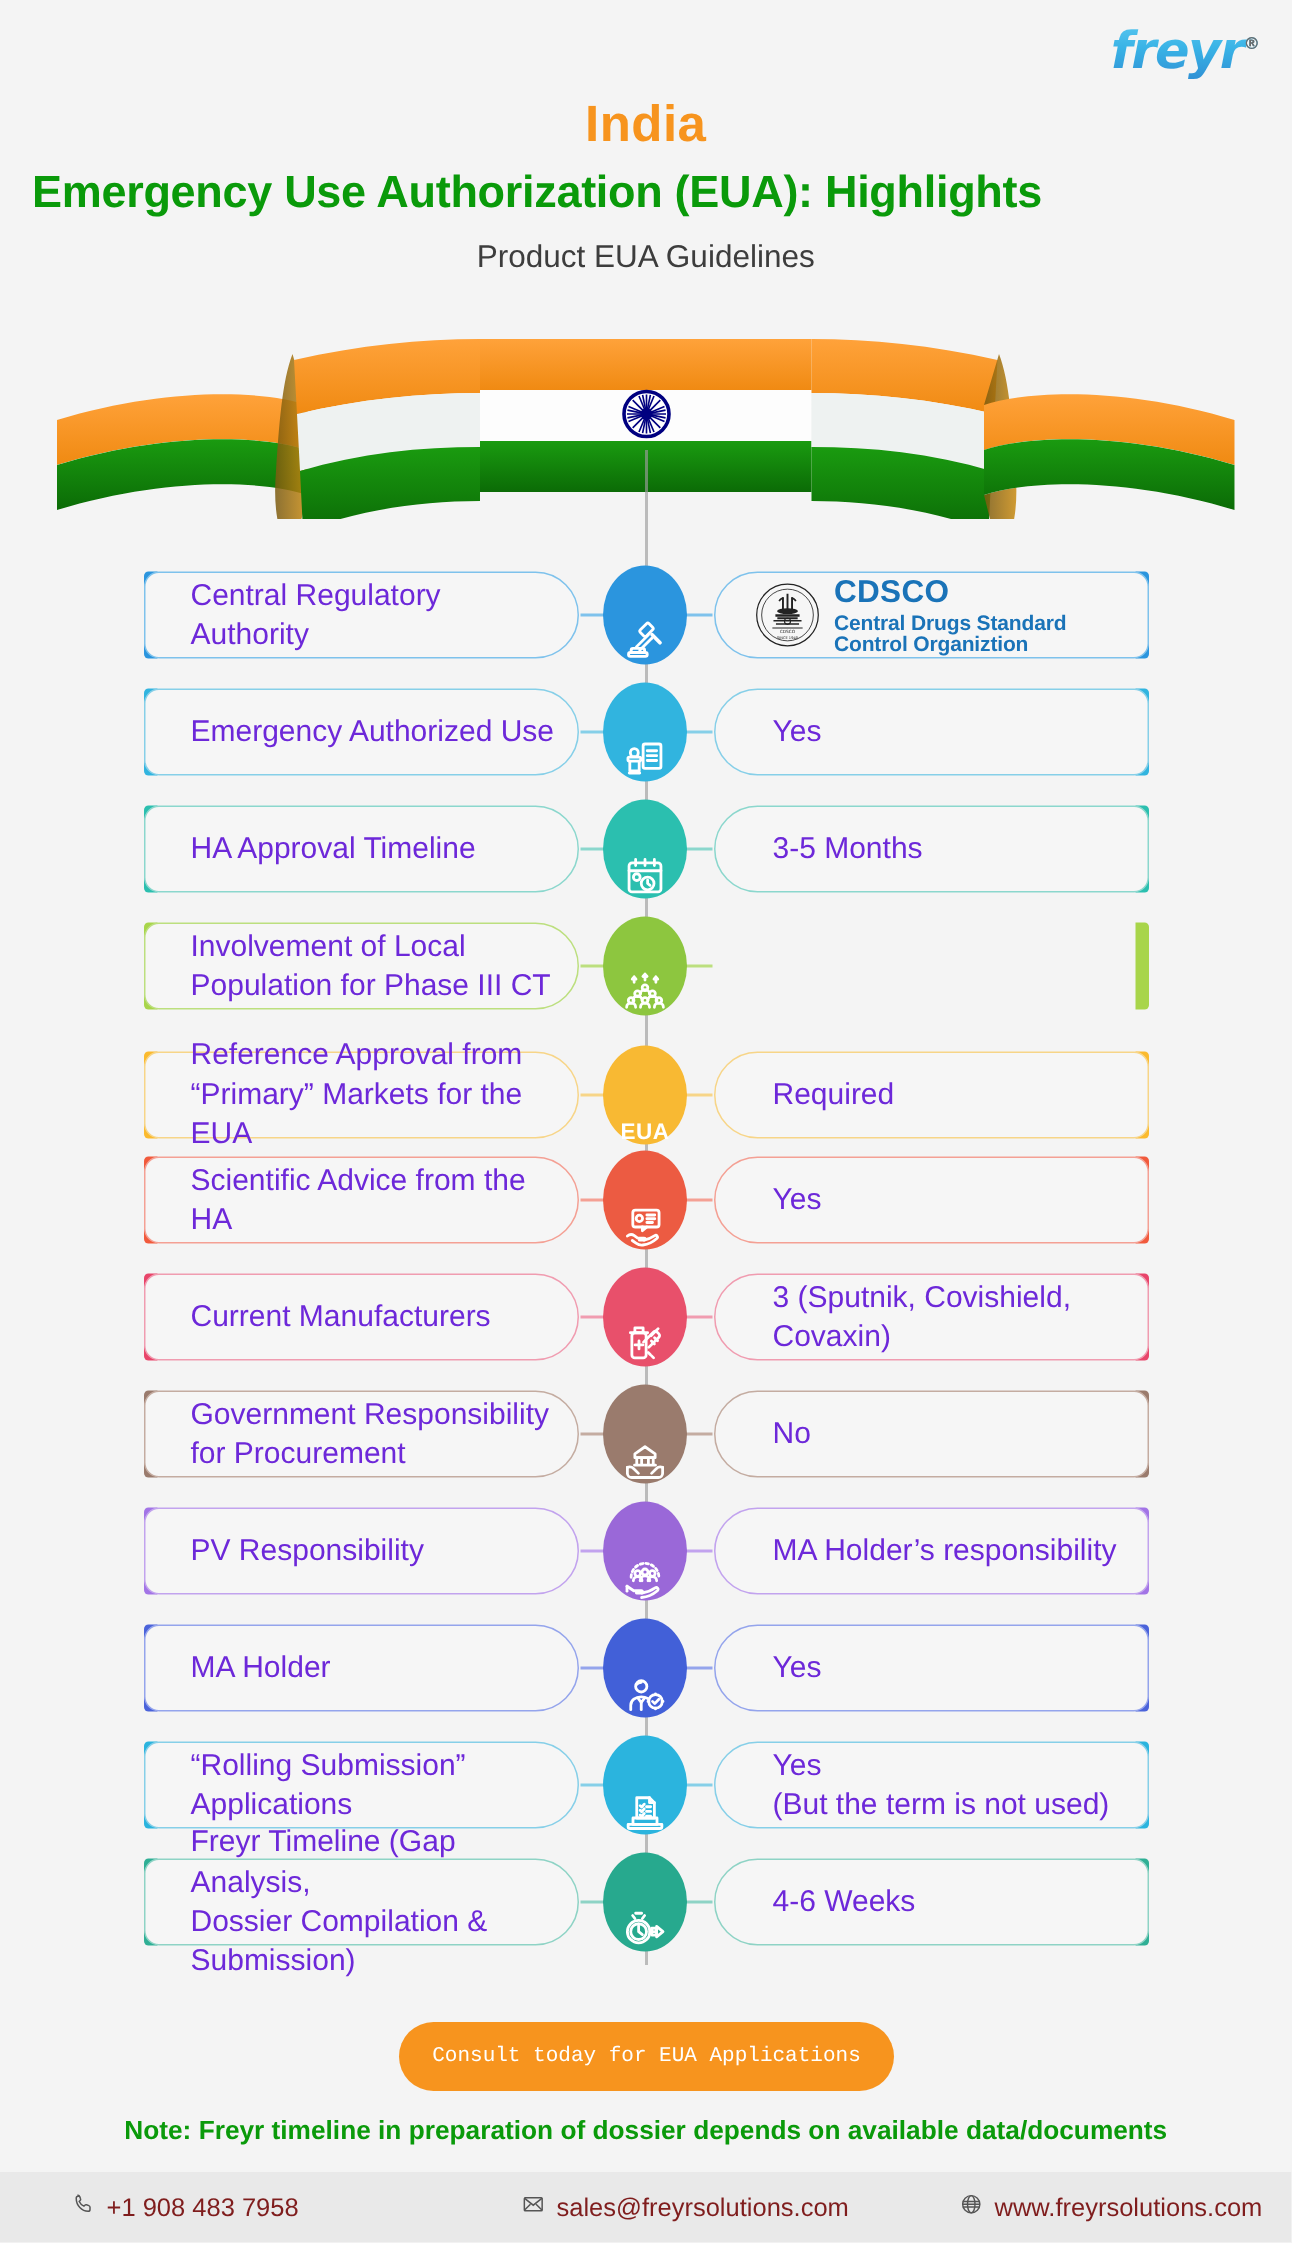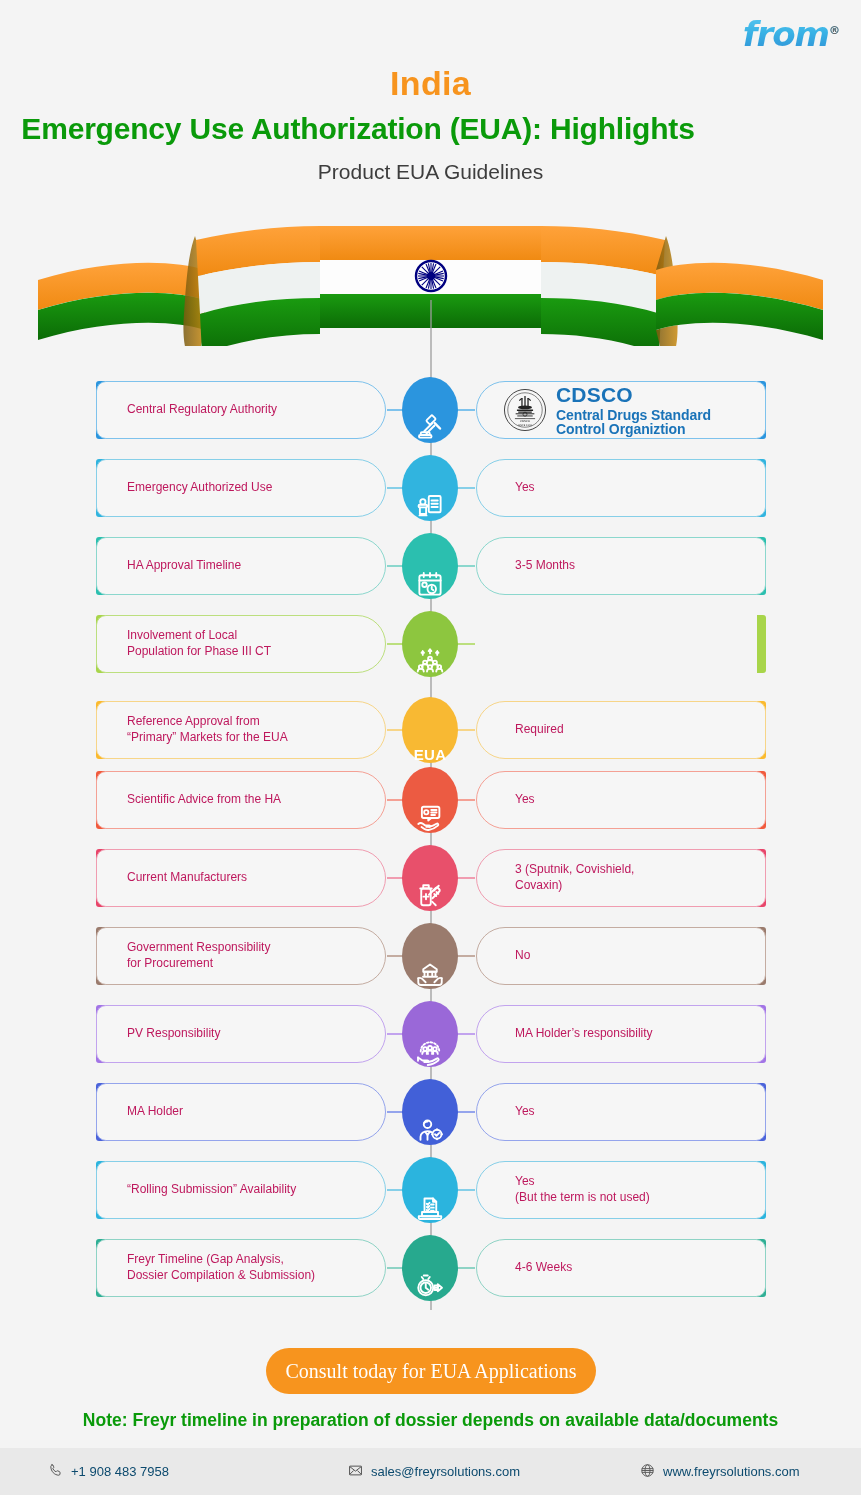--- a/index.html
+++ b/index.html
@@ -78,21 +78,21 @@
     border-radius: 29px 10px 10px 29px;
     padding-left: 38px; padding-right: 14px;
   }
   .accent {
     position: absolute; top: 0; width: 9px; height: 58px;
   }
   .accent-left { left: 96px; border-radius: 3px 0 0 3px; }
   .accent-right { left: 757px; border-radius: 0 3px 3px 0; }
 
   .panel-text {
-    font-size: 12px; color: #be185d; line-height: 1.32;
+    font-size: 20px; color: #6d28d9; line-height: 1.32;
     font-weight: 400; white-space: pre-line;
   }
 
   
   .stub {
     position: absolute; top: 28px; height: 2px; width: 22px;
   }
   .stub-l { left: 387px; }
   .stub-r { left: 453px; }
 
@@ -114,47 +114,47 @@
   .cdsco-emblem { width: 44px; height: 44px; flex: 0 0 44px; }
   .cdsco-txt { display: flex; flex-direction: column; line-height: 1; }
   .cdsco-name { font-size: 21px; font-weight: bold; color: #1a73b8; letter-spacing: .2px; }
   .cdsco-full { font-size: 14px; font-weight: bold; color: #1a73b8; margin-top: 3px; letter-spacing: -.1px; }
 
   
   .cta {
     position: absolute; left: 266px; top: 1348px;
     width: 330px; height: 46px;
     background: #F7941E; border: none; border-radius: 23px;
-    color: #ffffff; font-size: 20px; font-family: Liberation Serif, serif;
+    color: #ffffff; font-size: 14px; font-family: Liberation Mono, monospace;
     cursor: pointer;
   }
   .note {
     position: absolute; top: 1410px; left: 0; width: 861px;
     text-align: center; color: #0a9a0a; font-size: 17.5px; font-weight: bold;
   }
 
   
   .footer {
     position: absolute; left: 0; bottom: 0; width: 861px; height: 47px;
     background: #e9e9e9;
     display: flex; align-items: center;
   }
-  .f-item { display: flex; align-items: center; gap: 8px; font-size: 13px; color: #0c4a6e; }
+  .f-item { display: flex; align-items: center; gap: 8px; font-size: 17px; color: #7f1d1d; }
   .f-item svg { width: 15px; height: 15px; }
   .f1 { position: absolute; left: 48px; }
   .f2 { position: absolute; left: 348px; }
   .f3 { position: absolute; left: 640px; }
 </style>
 </head>
 <body>
 
 <div id="page">
 
   <div class="logo">
-    <span>from</span><span class="reg">®</span>
+    <span>freyr</span><span class="reg">®</span>
   </div>
 
   <div class="title-country">India</div>
   <div class="title-main">Emergency Use Authorization (EUA): Highlights</div>
   <div class="title-sub">Product EUA Guidelines</div>
 
   <div class="flag-wrap">
     <svg width="861" height="128" viewBox="0 0 861 128">
       <defs>
         <linearGradient id="sg" x1="0" y1="0" x2="0" y2="1">
@@ -485,21 +485,21 @@
               <path d="M16 15.4l1.2 1.2 2.2-2.3"></path>
               <path d="M17.6 11.8v-.4M21.2 15.4h.4M17.6 19v.4M14 15.4h-.4"></path>
             </g>
           </svg>
         </div>
       </div>
       <div class="row" style="top: 1161px;">
         <div class="accent accent-left" style="background: rgb(43, 180, 222);"></div>
         <div class="accent accent-right" style="background: rgb(43, 180, 222);"></div>
         <div class="panel panel-left" style="border-color: rgb(134, 207, 232);">
-          <div class="panel-text">“Rolling Submission” Availability</div>
+          <div class="panel-text">“Rolling Submission” Applications</div>
         </div>
         <div class="panel panel-right" style="border-color: rgb(134, 207, 232);">
           <div class="panel-text">Yes
 (But the term is not used)</div>
         </div>
         <div class="stub stub-l" style="background: rgb(134, 207, 232);"></div>
         <div class="stub stub-r" style="background: rgb(134, 207, 232);"></div>
         <div class="circle" style="background: rgb(43, 180, 222);">
           <svg viewBox="0 0 24 24">
             <g fill="none" stroke="#fff" stroke-width="1.5" stroke-linecap="round" stroke-linejoin="round">

